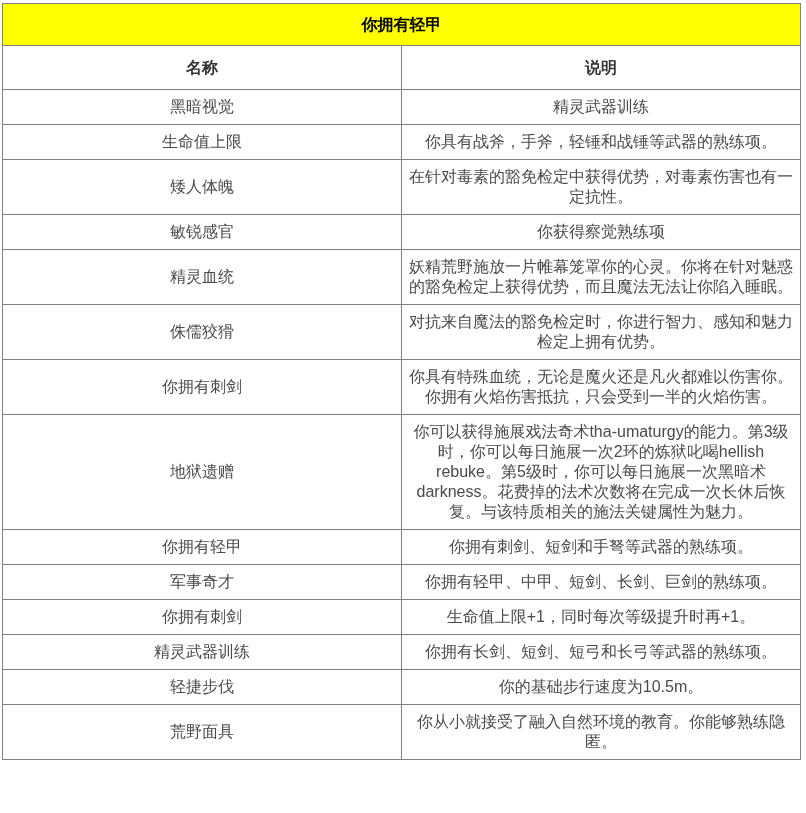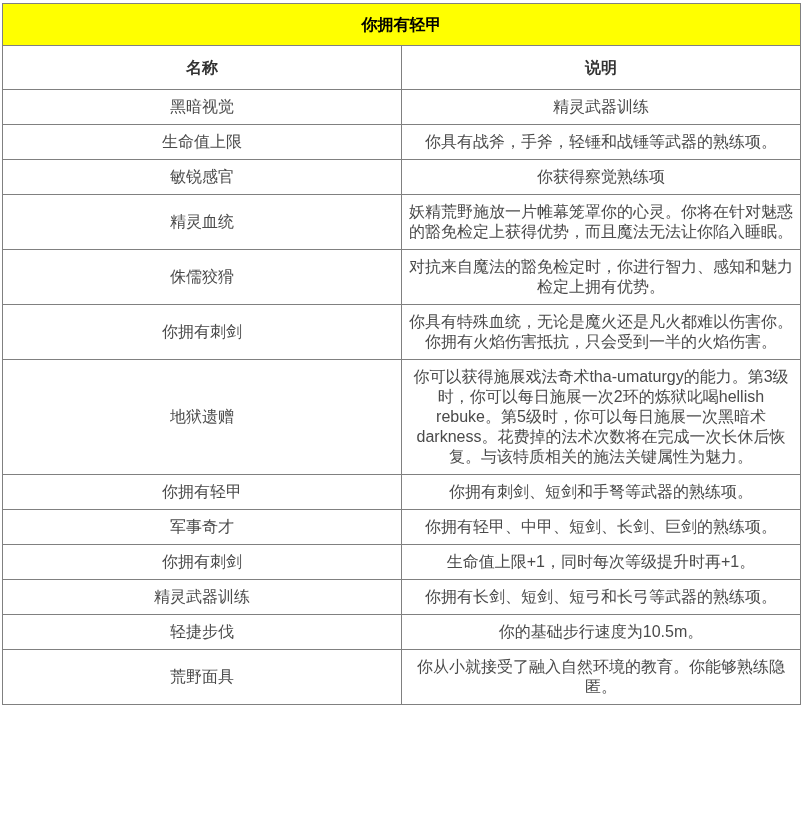--- a/index.html
+++ b/index.html
@@ -71,20 +71,24 @@
   <tr>
     <td class="name-cell">黑暗视觉</td>
     <td class="desc-cell">精灵武器训练</td>
   </tr>
 
   <tr>
     <td class="name-cell">生命值上限</td>
     <td class="desc-cell">你具有战斧，手斧，轻锤和战锤等武器的熟练项。</td>
   </tr>
 
+  <tr>
+    <td class="name-cell">矮人体魄</td>
+    <td class="desc-cell">在针对毒素的豁免检定中获得优势，对毒素伤害也有一定抗性。</td>
+  </tr>
 
   <tr>
     <td class="name-cell">敏锐感官</td>
     <td class="desc-cell">你获得察觉熟练项</td>
   </tr>
 
   <tr>
     <td class="name-cell">精灵血统</td>
     <td class="desc-cell">妖精荒野施放一片帷幕笼罩你的心灵。你将在针对魅惑的豁免检定上获得优势，而且魔法无法让你陷入睡眠。</td>
   </tr>

